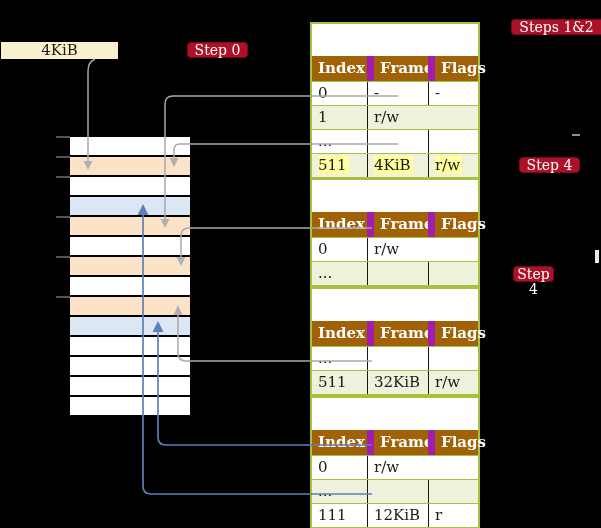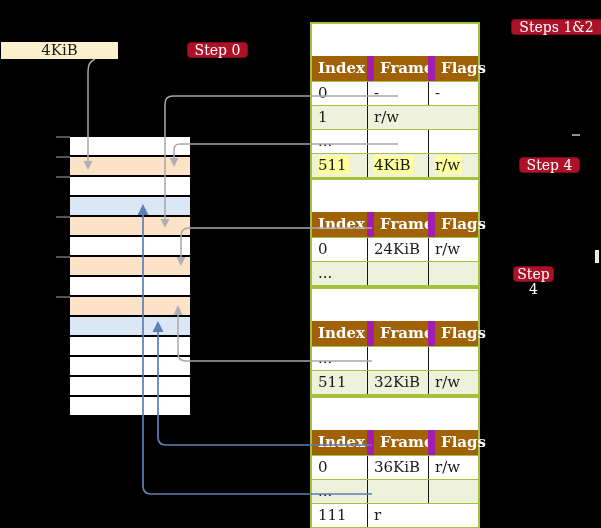--- a/index.html
+++ b/index.html
@@ -105,21 +105,20 @@
   </div>
 
   <div class="tbl t2">
     <div class="hd">
       <span class="cell c1">Index</span>
       <span class="cell c2">Frame</span>
       <span class="cell c3">Flags</span>
     </div>
     <div class="row">
       <span class="cell c1"><span class="t">0</span></span>
-      <span class="cell c2"><span class="t">24KiB</span></span>
       <span class="cell c3"><span class="t">r/w</span></span>
     </div>
     <div class="row alt">
       <span class="cell c1"><span class="t">...</span></span>
       <span class="cell c2"><span class="t"></span></span>
       <span class="cell c3"><span class="t"></span></span>
     </div>
   </div>
 
   <div class="tbl t3">
@@ -141,30 +140,30 @@
   </div>
 
   <div class="tbl t4">
     <div class="hd">
       <span class="cell c1">Index</span>
       <span class="cell c2">Frame</span>
       <span class="cell c3">Flags</span>
     </div>
     <div class="row">
       <span class="cell c1"><span class="t">0</span></span>
-      <span class="cell c2"><span class="t">36KiB</span></span>
       <span class="cell c3"><span class="t">r/w</span></span>
     </div>
     <div class="row alt">
       <span class="cell c1"><span class="t">...</span></span>
       <span class="cell c2"><span class="t"></span></span>
       <span class="cell c3"><span class="t"></span></span>
     </div>
     <div class="row">
       <span class="cell c1"><span class="t">111</span></span>
+      <span class="cell c2"><span class="t">12KiB</span></span>
       <span class="cell c3"><span class="t">r</span></span>
     </div>
     <div class="row alt">
       <span class="cell c1"><span class="t">...</span></span>
       <span class="cell c2"><span class="t"></span></span>
       <span class="cell c3"><span class="t"></span></span>
     </div>
   </div>
 
   <svg class="overlay" width="601" height="528" viewBox="0 0 601 528">

